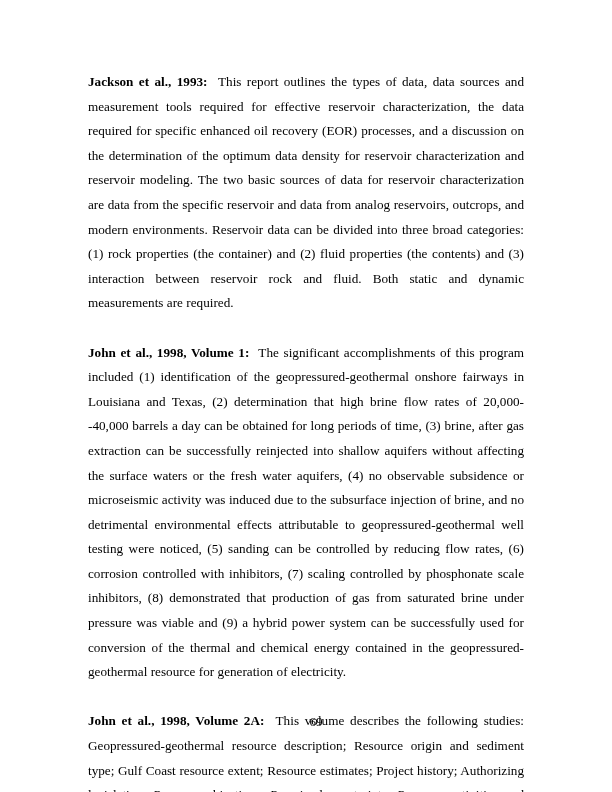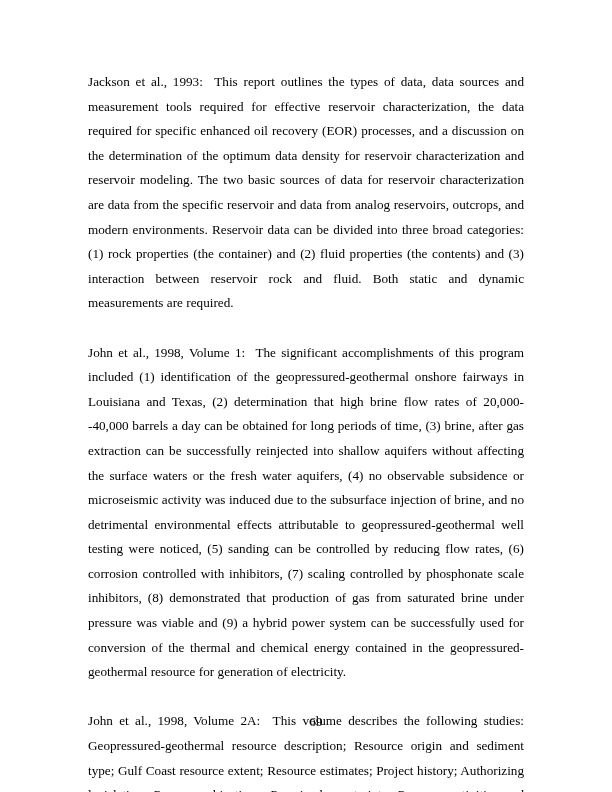--- a/index.html
+++ b/index.html
@@ -32,21 +32,21 @@
     text-justify: inter-word;
     margin: 0 0 24.6px 0;
     hyphens: none;
     -webkit-hyphens: none;
     word-spacing: 0.1px;
   }
   .para:last-child {
     margin-bottom: 0;
   }
   .cite {
-    font-weight: normal;
+    font-weight: bold;
   }
   .gap {
     display: inline;
     white-space: pre;
   }
   .page-number {
     position: absolute;
     left: 10px;
     top: 714px;
     width: 612px;

